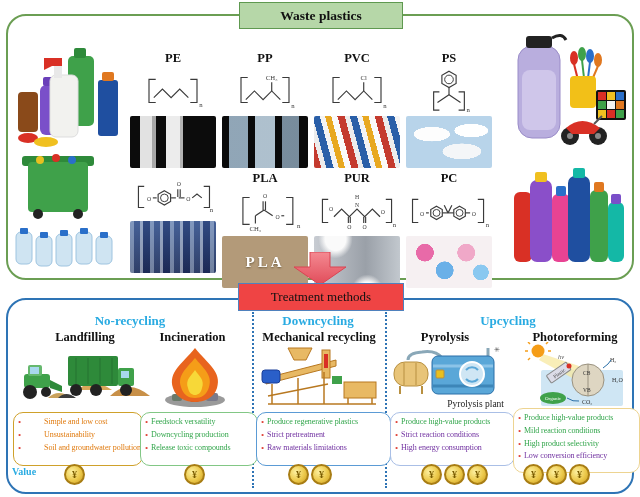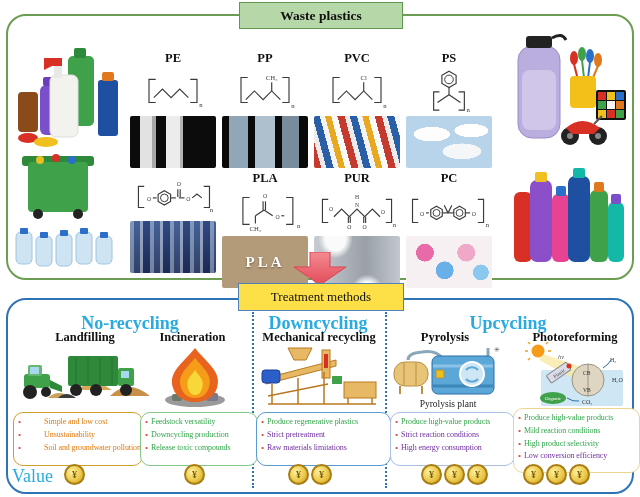--- a/index.html
+++ b/index.html
@@ -33,48 +33,48 @@
   .ph-pet{background:repeating-linear-gradient(90deg,rgba(205,224,242,.5) 0 4px,rgba(120,150,190,.25) 4px 10px,rgba(232,241,250,.55) 10px 13px,rgba(40,60,110,.3) 13px 20px),linear-gradient(180deg,#35508c,#16224a);}
   .ph-pla{background:#b39a79;}
   .ph-pur{background:radial-gradient(ellipse 26px 30px at 25% 5%,#fafafa 40%,rgba(0,0,0,0) 66%),radial-gradient(ellipse 26px 30px at 62% 112%,#fdfdfd 40%,rgba(0,0,0,0) 66%),linear-gradient(90deg,#c8ccd2,#9aa0a8 60%,#c2c8ce);}
   .ph-pc{background:radial-gradient(circle 9px at 22% 32%,#e86aa8 97%,rgba(0,0,0,0) 100%),radial-gradient(circle 9px at 45% 66%,#6ab0e8 97%,rgba(0,0,0,0) 100%),radial-gradient(circle 9px at 70% 32%,#f0a8c8 97%,rgba(0,0,0,0) 100%),radial-gradient(circle 8px at 87% 70%,#8ac8f0 97%,rgba(0,0,0,0) 100%),#f6f0f2;}
 
   .corner-photo{position:absolute;}
 
   
   .big-arrow{position:absolute;left:288px;top:252px;z-index:4;}
   .treat-box{position:absolute;left:238px;top:283px;width:164px;height:26px;
-    background:#fde047;border:1.5px solid #4f81bd;z-index:5;
+    background:#ef4444;border:1.5px solid #4f81bd;z-index:5;
     display:flex;align-items:center;justify-content:center;font-size:13px;color:#111;}
 
   
   .bottom-panel{position:absolute;left:6px;top:298px;width:624px;height:192px;
     border:2px solid #2e74b5;border-radius:20px;background:#fff;}
   .vdivider{position:absolute;top:312px;height:176px;width:0;
     border-left:2px dotted #2e74b5;z-index:2;}
   .grp-title{position:absolute;top:313px;text-align:center;
-    font-weight:bold;font-size:18px;color:#29abe2;}
+    font-weight:bold;font-size:13px;color:#29abe2;}
   .meth-name{position:absolute;top:330px;text-align:center;
     font-weight:bold;font-size:12.5px;color:#111;}
   .meth-img{position:absolute;}
-  .img-caption{position:absolute;text-align:center;font-size:9.5px;color:#222;}
+  .img-caption{position:absolute;text-align:right;font-size:9.5px;color:#222;}
 
   .pbox{position:absolute;background:#fff;border-radius:10px;padding:3px 2px 2px 4px;z-index:3;}
   #box1{left:13px;top:412px;width:122px;height:47px;border:1.5px solid #cfa12b;}
   #box2{left:140px;top:412px;width:110px;height:47px;border:1.5px solid #82c785;}
   #box3{left:256px;top:412px;width:127px;height:47px;border:1.5px solid #5b9bd5;}
   #box4{left:390px;top:412px;width:117px;height:47px;border:1.5px solid #aabfe6;}
   #box5{left:513px;top:408px;width:119px;height:58px;border:1.5px solid #edd491;}
   .prow{display:flex;gap:3px;font-size:8px;line-height:12.8px;letter-spacing:-0.1px;white-space:nowrap;}
   .dot{color:#e0443a;font-size:9px;line-height:12.8px;}
   .tone-orange{color:#e07b10;margin-left:20px;}
   .tone-green{color:#33a64c;}
   .tone-purple{color:#7030a0;}
 
-  .value-label{position:absolute;left:12px;top:466px;font-weight:normal;font-size:18px;color:#29abe2;}
+  .value-label{position:absolute;left:12px;top:466px;font-weight:bold;font-size:10px;color:#29abe2;}
   .coin-row{position:absolute;top:464px;display:flex;gap:2px;z-index:3;}
   .coin{width:21px;height:21px;border-radius:50%;box-sizing:border-box;
     background:radial-gradient(circle at 35% 35%,#fdf0a0,#ecc94b 55%,#c99a1e);
     border:2px solid #a87d14;color:#7a5c00;
     font:bold 10px "Liberation Serif",serif;
     display:flex;align-items:center;justify-content:center;}
   #coins-landfill{left:64px;}
   #coins-incineration{left:184px;}
   #coins-mechanical{left:288px;}
   #coins-pyrolysis{left:421px;}

